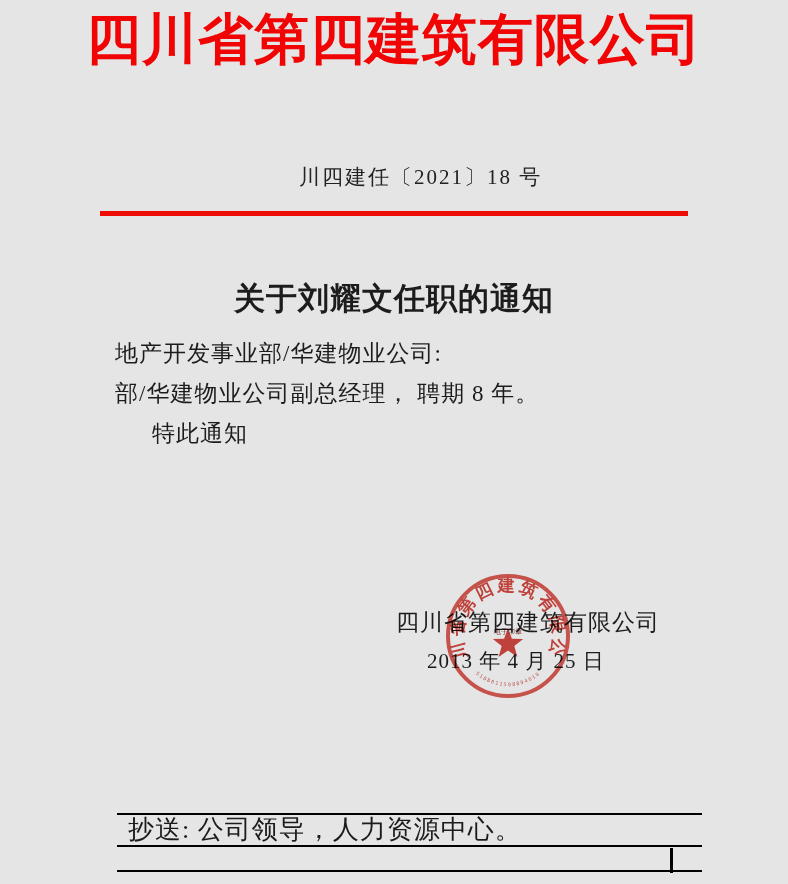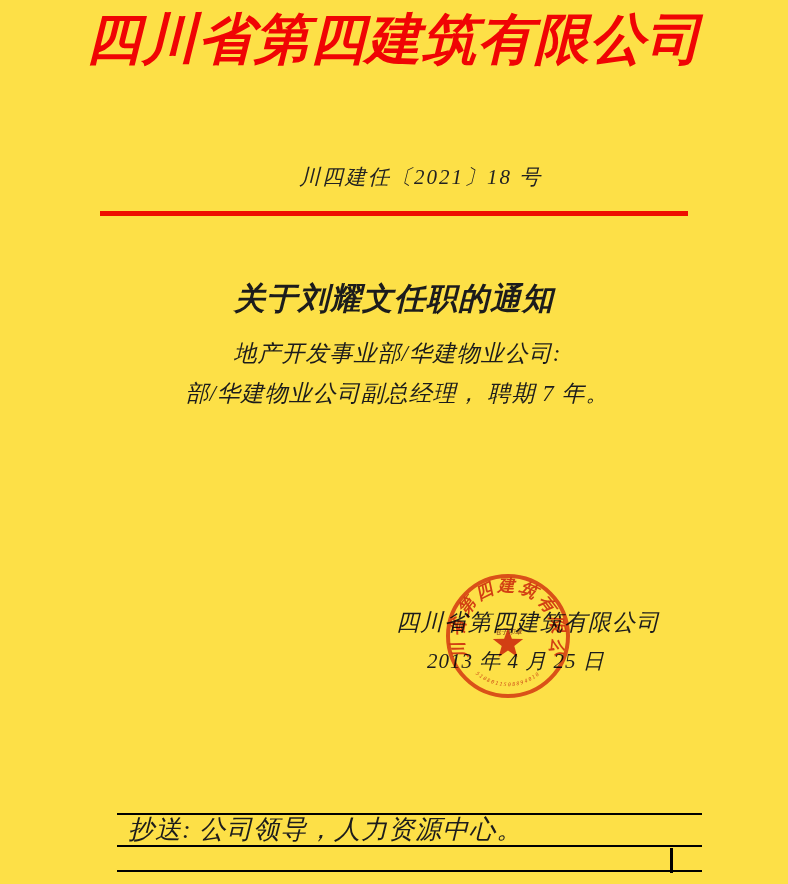--- a/index.html
+++ b/index.html
@@ -1,23 +1,22 @@
 <!DOCTYPE html>
 <html><head>
 <meta charset="utf-8">
 <style>
   html,body{margin:0;padding:0;background:#ffffff;}
   .page{
     position:relative;
     width:788px;height:884px;
-    background:#fde047;
+    background:#e5e5e5;
     overflow:hidden;
     font-family:"Liberation Serif","DejaVu Serif",serif;
     color:#1c1c1c;
-    font-style:italic;
   }
   .company-title{
     position:absolute;top:2px;left:0;width:788px;
     text-align:center;
     font-size:55px;line-height:76px;
     font-weight:900;
     color:#f00404;
     letter-spacing:1px;
     white-space:nowrap;
   }
@@ -38,21 +37,21 @@
   .notice-title{
     position:absolute;top:257px;left:0;width:788px;
     text-align:center;
     font-size:31px;line-height:44px;
     font-weight:bold;
     letter-spacing:1px;
     white-space:nowrap;
     margin-top:20px;
   }
   .body-block{
-    position:absolute;top:334px;left:115px;width:565px;text-align:center;
+    position:absolute;top:334px;left:115px;width:565px;
   }
   .body-line{
     font-size:23px;line-height:40px;
     letter-spacing:1px;
     white-space:nowrap;
   }
   .body-line.indent{padding-left:37px;}
   .signature-company{
     position:absolute;top:607px;left:396px;
     font-size:23px;line-height:32px;
@@ -101,21 +100,22 @@
   <div class="company-title">四川省第四建筑有限公司</div>
 
   <div class="doc-number">川四建任〔2021〕18 号</div>
 
   <div class="red-rule"></div>
 
   <div class="notice-title">关于刘耀文任职的通知</div>
 
   <div class="body-block">
     <div class="body-line">地产开发事业部/华建物业公司:</div>
-    <div class="body-line">部/华建物业公司副总经理， 聘期 7 年。</div>
+    <div class="body-line">部/华建物业公司副总经理， 聘期 8 年。</div>
+    <div class="body-line indent">特此通知</div>
   </div>
 
   <div class="signature-company">四川省第四建筑有限公司</div>
   <div class="signature-date">2013 年 4 月 25 日</div>
 
   <svg class="seal" viewBox="0 0 130 130" xmlns="http://www.w3.org/2000/svg">
     <defs>
       <path id="ringArc" d="M 24.2 83 A 45 45 0 1 1 105.8 83" fill="none"></path>
       <path id="serialArc" d="M 16.2 75 A 50 50 0 0 0 113.8 75" fill="none"></path>
     </defs>

